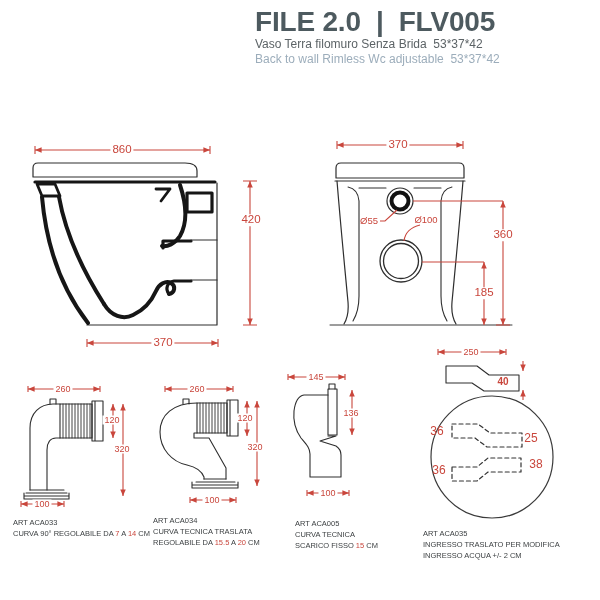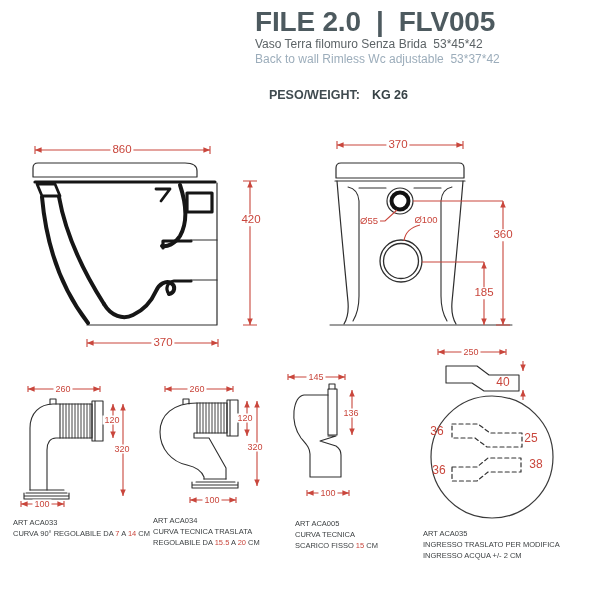--- a/index.html
+++ b/index.html
@@ -11,21 +11,21 @@
   .title{top:6px;font-size:28px;font-weight:700;color:#4d5a5f;letter-spacing:-0.2px;}
   .sub1{top:37px;font-size:12px;color:#5c6366;}
   .sub2{top:52px;font-size:12px;color:#9cadbb;}
   .wrow{top:74px;font-size:12.5px;font-weight:700;color:#404b50;}
   .wrow .wv{margin-left:12px;color:#374246;}
   
   .dim{position:absolute;transform:translate(-50%,-50%);color:#c9463c;background:#fff;
        padding:0 2px;font-size:11.5px;line-height:1;white-space:nowrap;z-index:2;}
   .dim.s10{font-size:9.5px;text-align:center;}
   .dim.s9{font-size:9px;}
-  .dim.s8{font-size:12px;}
+  .dim.s8{font-size:10px;font-weight:bold;}
   .dim.s7{font-size:12px;text-align:center;}
   .dim.nobg{background:transparent;padding:0;}
   
   .cap{position:absolute;font-size:7.5px;line-height:1.45;color:#3d4143;z-index:2;}
   .cap div{white-space:nowrap;}
   .cap .red{color:#c9463c;}
 </style>
 </head>
 <body>
 
@@ -128,25 +128,22 @@
       <path d="M352,390 V435" marker-start="url(#as)" marker-end="url(#ae)"></path>
       <path d="M307,493 H349" marker-start="url(#as)" marker-end="url(#ae)"></path>
       <path d="M438,352 H506" marker-start="url(#as)" marker-end="url(#ae)"></path>
       <path d="M523,361 V371" marker-end="url(#ae)"></path>
       <path d="M523,400 V390" marker-end="url(#ae)"></path>
       <path d="M35,146 V154 M210,146 V154 M87,339 V347 M218,339 V347 M243,181 H257 M243,325 H257 M337,141 V149 M463,141 V149 M496,325 H510 M28,386 V392 M100,386 V392 M21,501 V507 M64,501 V507 M165,386 V392 M233,386 V392 M190,497 V503 M236,497 V503 M288,374 V380 M345,374 V380 M307,490 V496 M349,490 V496 M438,349 V355 M506,349 V355"></path>
     </g>
   </svg>
 
   <div class="hline title">FILE 2.0  |  FLV005</div>
-  <div class="hline sub1">Vaso Terra filomuro Senza Brida  53*45*42</div>
+  <div class="hline sub1">Vaso Terra filomuro Senza Brida  53*37*42</div>
   <div class="hline sub2">Back to wall Rimless Wc adjustable  53*37*42</div>
-  <div class="hline wrow">
-    <span>PESO/WEIGHT:</span><span class="wv">KG 26</span>
-  </div>
 
   <span class="dim" style="left:122px;top:150px">860</span>
   <span class="dim" style="left:251px;top:220px">420</span>
   <span class="dim" style="left:163px;top:343px">370</span>
 
   <span class="dim" style="left:398px;top:145px">370</span>
   <span class="dim s10 nobg" style="left:369px;top:221px">Ø55</span>
   <span class="dim s10 nobg" style="left:426px;top:220px">Ø100</span>
   <span class="dim" style="left:503px;top:235px">360</span>
   <span class="dim" style="left:484px;top:293px">185</span>

